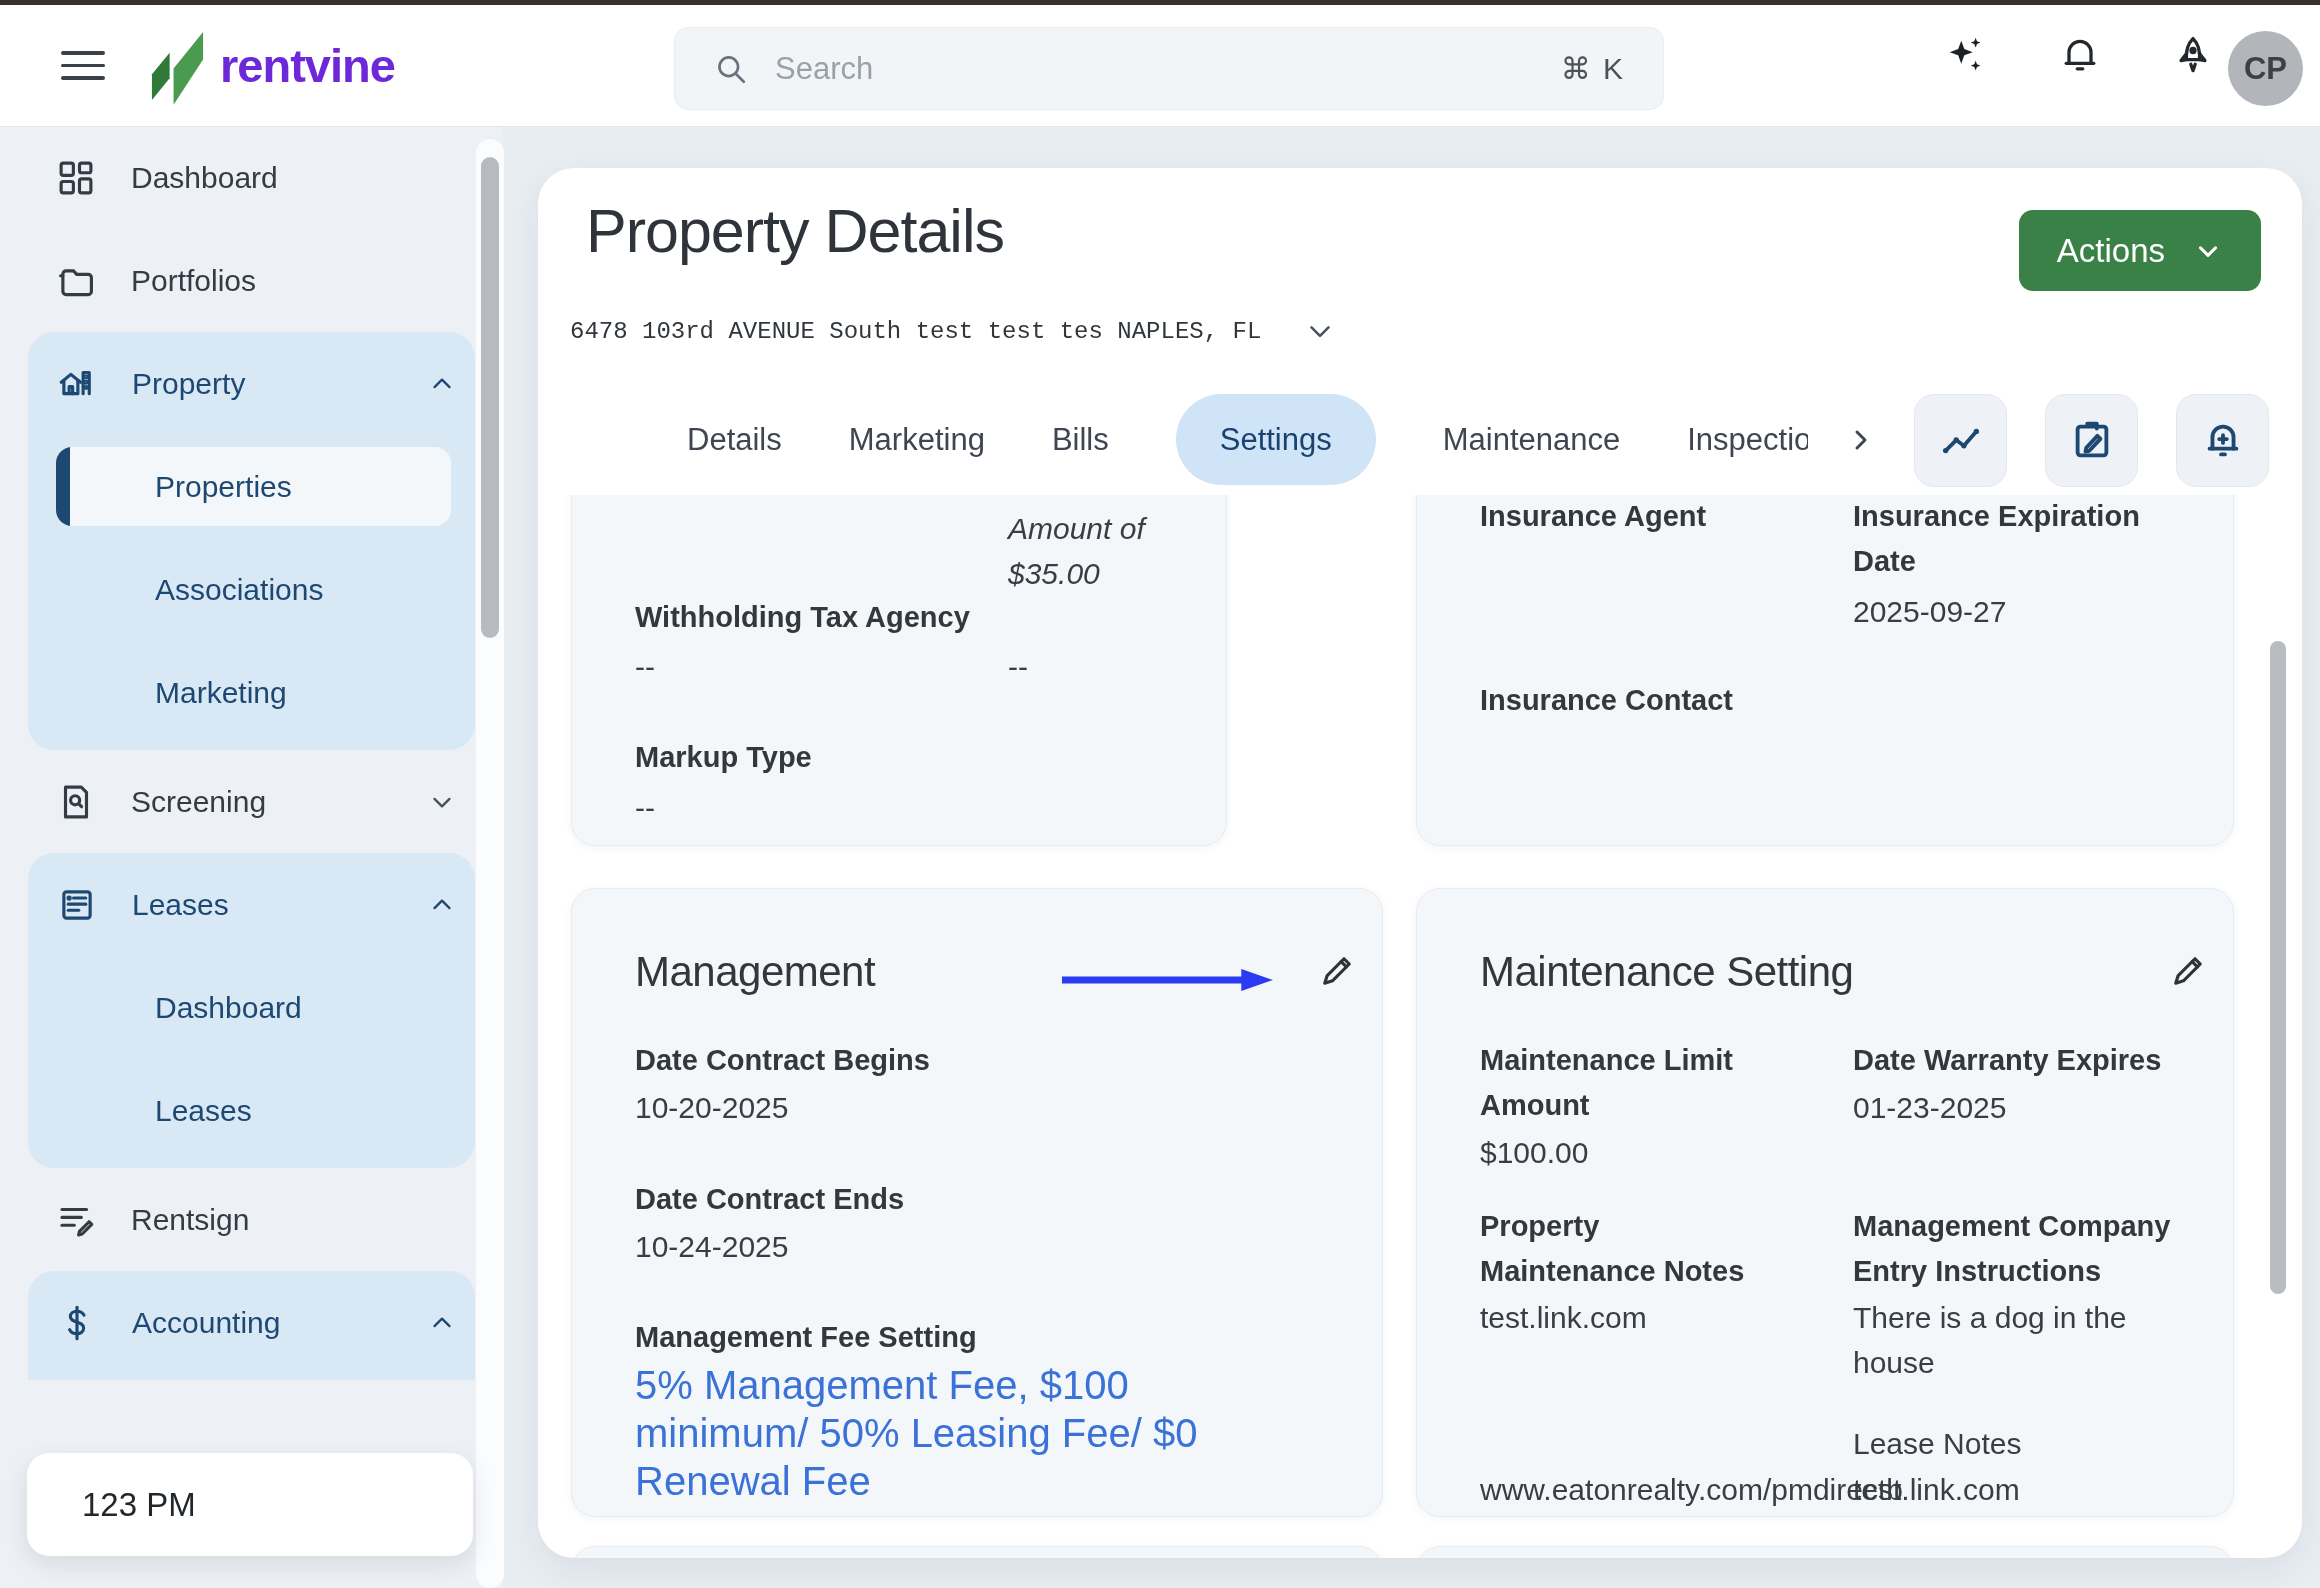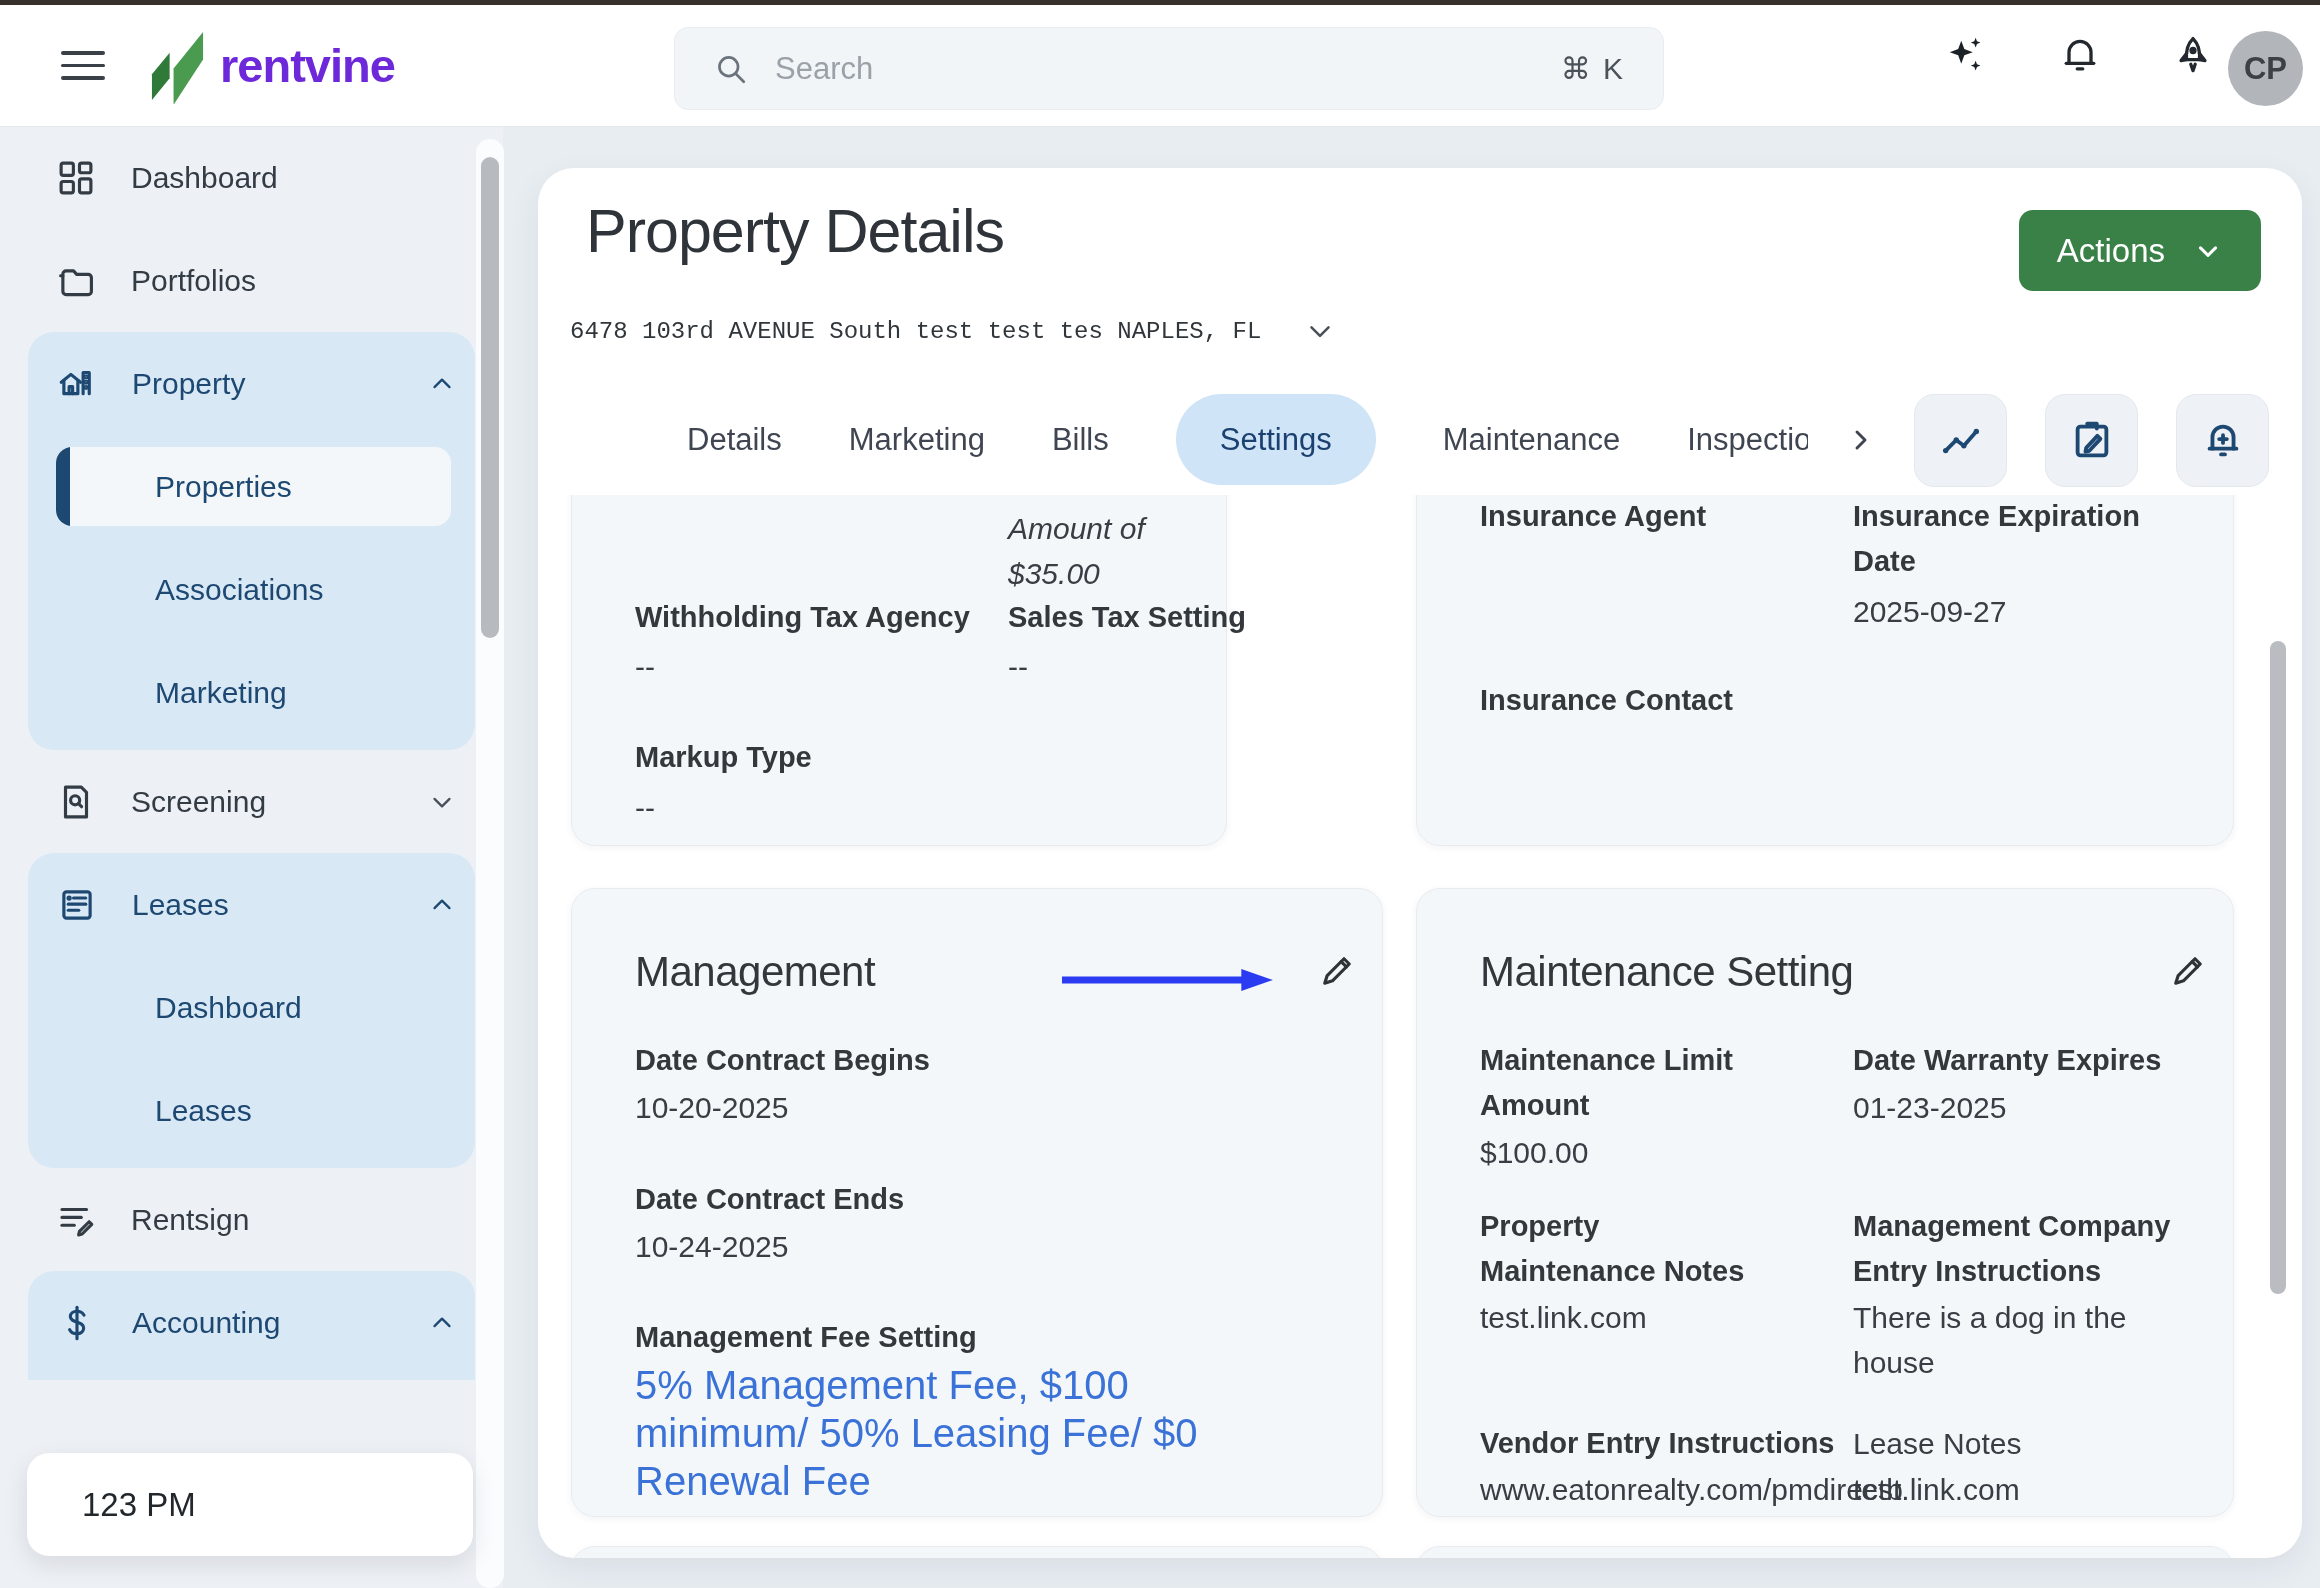--- a/index.html
+++ b/index.html
@@ -312,23 +312,20 @@
   </div>
 
   <div class="viewport">
 
     <div class="inner-card" style="left:33px;top:-121px;width:656px;height:472px;">
       <div class="abs fvalue" style="left:436px;top:131px;font-style:italic;">Amount of $35.00</div>
       <div class="abs" style="left:63px;top:220px;width:356px;">
         <div class="flabel">Withholding Tax Agency</div>
       </div>
       <div class="abs fvalue" style="left:63px;top:269px;">--</div>
-      <div class="abs" style="left:436px;top:220px;width:337px;">
-        <div class="flabel">Sales Tax Setting</div>
-      </div>
       <div class="abs fvalue" style="left:436px;top:269px;">--</div>
       <div class="abs flabel" style="left:63px;top:360px;">Markup Type</div>
       <div class="abs fvalue" style="left:63px;top:410px;">--</div>
     </div>
 
     <div class="inner-card" style="left:878px;top:-121px;width:818px;height:472px;">
       <div class="abs flabel" style="left:63px;top:119px;">Insurance Agent</div>
       <div class="abs flabel" style="left:436px;top:119px;width:307px;">Insurance Expiration Date</div>
       <div class="abs fvalue" style="left:436px;top:214px;">2025-09-27</div>
       <div class="abs flabel" style="left:63px;top:303px;">Insurance Contact</div>
@@ -363,21 +360,20 @@
           </svg>
       </span>
       <div class="abs flabel" style="left:63px;top:149px;width:257px;">Maintenance Limit Amount</div>
       <div class="abs fvalue" style="left:63px;top:241px;">$100.00</div>
       <div class="abs flabel" style="left:436px;top:149px;width:327px;">Date Warranty Expires</div>
       <div class="abs fvalue" style="left:436px;top:196px;">01-23-2025</div>
       <div class="abs flabel" style="left:63px;top:315px;width:277px;">Property Maintenance Notes</div>
       <div class="abs fvalue" style="left:63px;top:406px;">test.link.com</div>
       <div class="abs flabel" style="left:436px;top:315px;width:327px;">Management Company Entry Instructions</div>
       <div class="abs fvalue" style="left:436px;top:406px;width:317px;">There is a dog in the house</div>
-      <div class="abs flabel" style="left:63px;top:532px;white-space:nowrap;">Vendor Entry Instructions</div>
       <div class="abs fvalue" style="left:436px;top:532px;">Lease Notes</div>
       <div class="abs fvalue" style="left:436px;top:578px;">test.link.com</div>
       <div class="abs fvalue" style="left:63px;top:578px;white-space:nowrap;overflow:visible;">www.eatonrealty.com/pmdirectb</div>
     </div>
 
     <div class="inner-card" style="left:33px;top:1051px;width:812px;height:59px;border-radius:24px 24px 0 0;"></div>
     <div class="inner-card" style="left:878px;top:1051px;width:818px;height:59px;border-radius:24px 24px 0 0;"></div>
   </div>
 
   <div class="main-scroll-thumb"></div>

